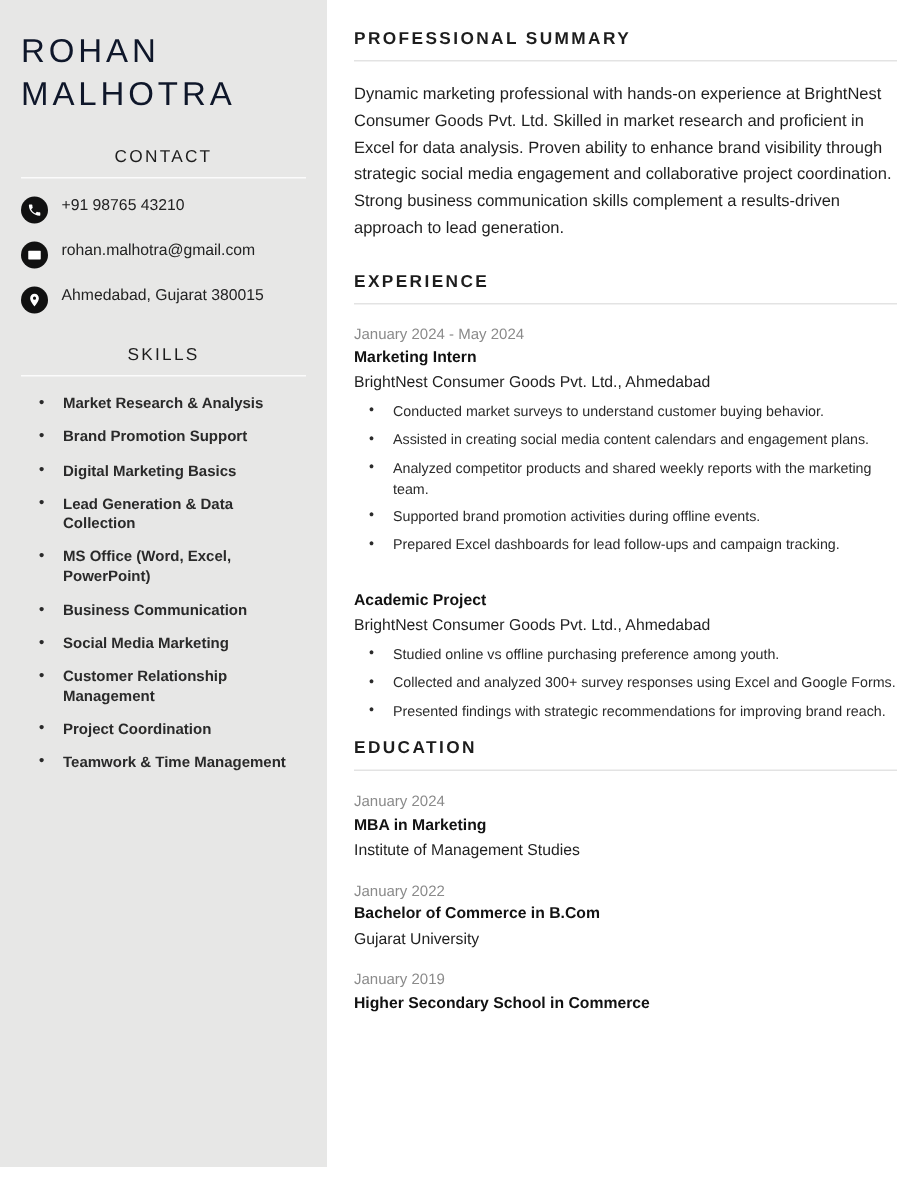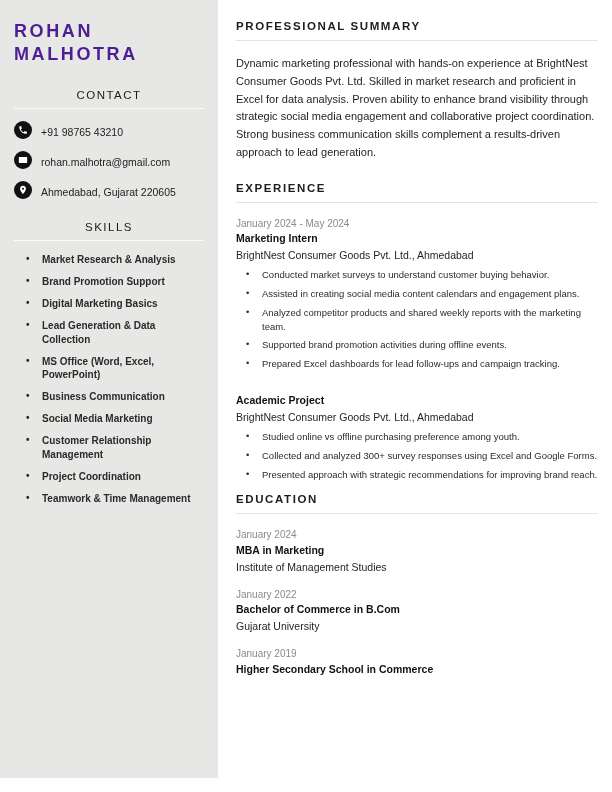--- a/index.html
+++ b/index.html
@@ -29,24 +29,24 @@
     min-width: 218px;
     height: 778px;
     background: #e7e7e6;
     box-sizing: border-box;
     padding: 20px 14px 0 14px;
   }
   .name-block {
     margin-bottom: 10px;
   }
   .name-line {
-    font-size: 18px;
-    font-weight: 700;
+    font-size: 22px;
+    font-weight: 400;
     letter-spacing: 2.6px;
-    color: #4c1d95;
+    color: #0f172a;
     line-height: 1.30;
     white-space: nowrap;
   }
   .role-line {
     margin-top: 7px;
     font-size: 11px;
     letter-spacing: 1.5px;
     color: #2b2b2b;
     font-weight: 400;
     white-space: nowrap;
@@ -69,21 +69,21 @@
     margin-bottom: 12px;
   }
 
   .contact-list {
     margin: 0;
     padding: 0;
     list-style: none;
   }
   .contact-item {
     display: flex;
-    align-items: flex-end;
+    align-items: flex-start;
     margin-bottom: 12px;
   }
   .contact-icon {
     width: 18px;
     height: 18px;
     min-width: 18px;
     border-radius: 50%;
     background: #111111;
     display: flex;
     align-items: center;
@@ -224,21 +224,21 @@
           </span>
           <span class="contact-text">rohan.malhotra@gmail.com</span>
         </li>
 
         <li class="contact-item">
           <span class="contact-icon">
             <svg width="10" height="10" viewBox="0 0 24 24" fill="#ffffff">
               <path d="M12 2C8.1 2 5 5.1 5 9c0 5.2 7 13 7 13s7-7.8 7-13c0-3.9-3.1-7-7-7zm0 9.5A2.5 2.5 0 1 1 12 6.5a2.5 2.5 0 0 1 0 5z"></path>
             </svg>
           </span>
-          <span class="contact-text">Ahmedabad, Gujarat 220605</span>
+          <span class="contact-text">Ahmedabad, Gujarat 380015</span>
         </li>
 
       </ul>
     </section>
 
     <section class="side-section">
       <div class="side-heading">SKILLS</div>
       <div class="side-rule"></div>
       <ul class="skills-list">
         <li class="skill-item">Market Research &amp; Analysis</li>
@@ -282,21 +282,21 @@
       </div>
 
       <div class="exp-gap"></div>
 
       <div class="entry">
         <div class="entry-title">Academic Project</div>
         <div class="entry-org">BrightNest Consumer Goods Pvt. Ltd., Ahmedabad</div>
         <ul class="entry-bullets">
           <li>Studied online vs offline purchasing preference among youth.</li>
           <li>Collected and analyzed 300+ survey responses using Excel and Google Forms.</li>
-          <li>Presented approach with strategic recommendations for improving brand reach.</li>
+          <li>Presented findings with strategic recommendations for improving brand reach.</li>
         </ul>
       </div>
     </section>
 
     <section class="main-section edu-section">
       <div class="main-heading">EDUCATION</div>
       <div class="main-rule"></div>
 
       <div class="edu-entry">
         <div class="entry-date">January 2024</div>

